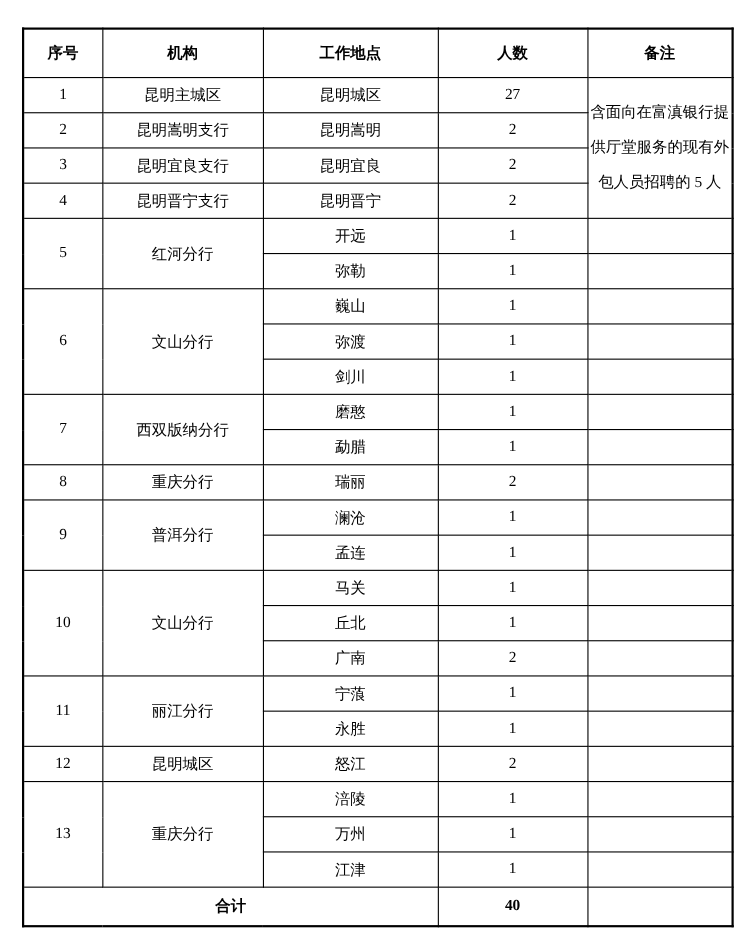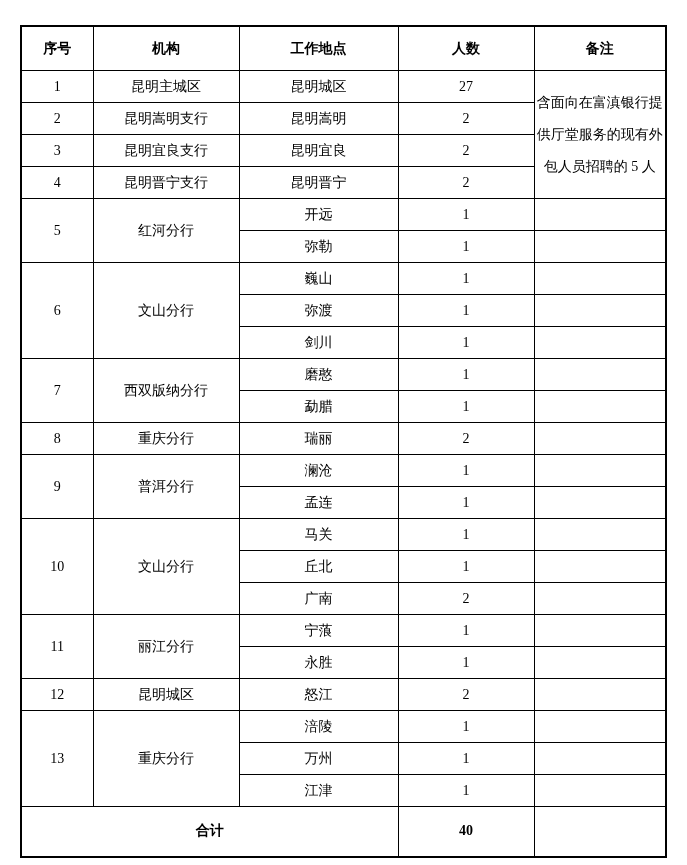--- a/index.html
+++ b/index.html
@@ -40,21 +40,21 @@
   table.doc-table th {
     font-size: 14px;
     font-weight: bold;
     height: 43px;
   }
   table.doc-table td {
     font-size: 14px;
     font-weight: normal;
   }
   tr.data-row { height: 32px; }
-  tr.footer-row { height: 50px; }
+  tr.footer-row { height: 35px; }
   tr.footer-row td { font-weight: bold; }
   td.remark-cell {
     font-size: 14px;
     line-height: 32px;
     text-align: center;
     padding: 0 2px;
     word-break: break-all;
     margin-top: 20px;
   }
   col.c-no  { width: 72px; }

